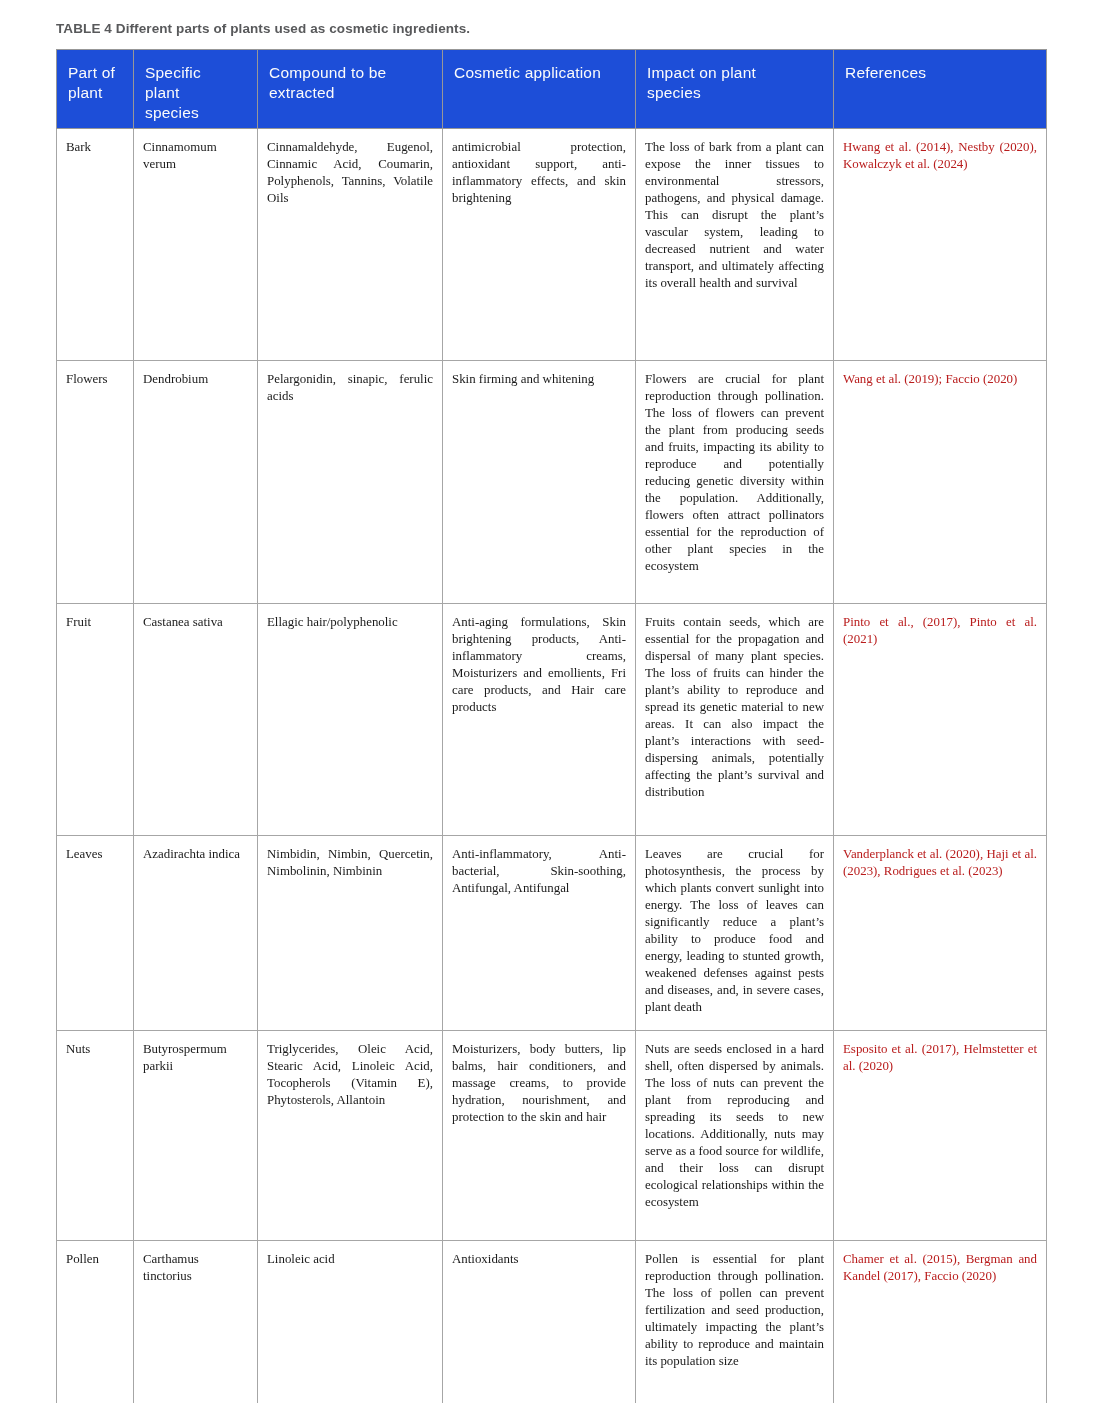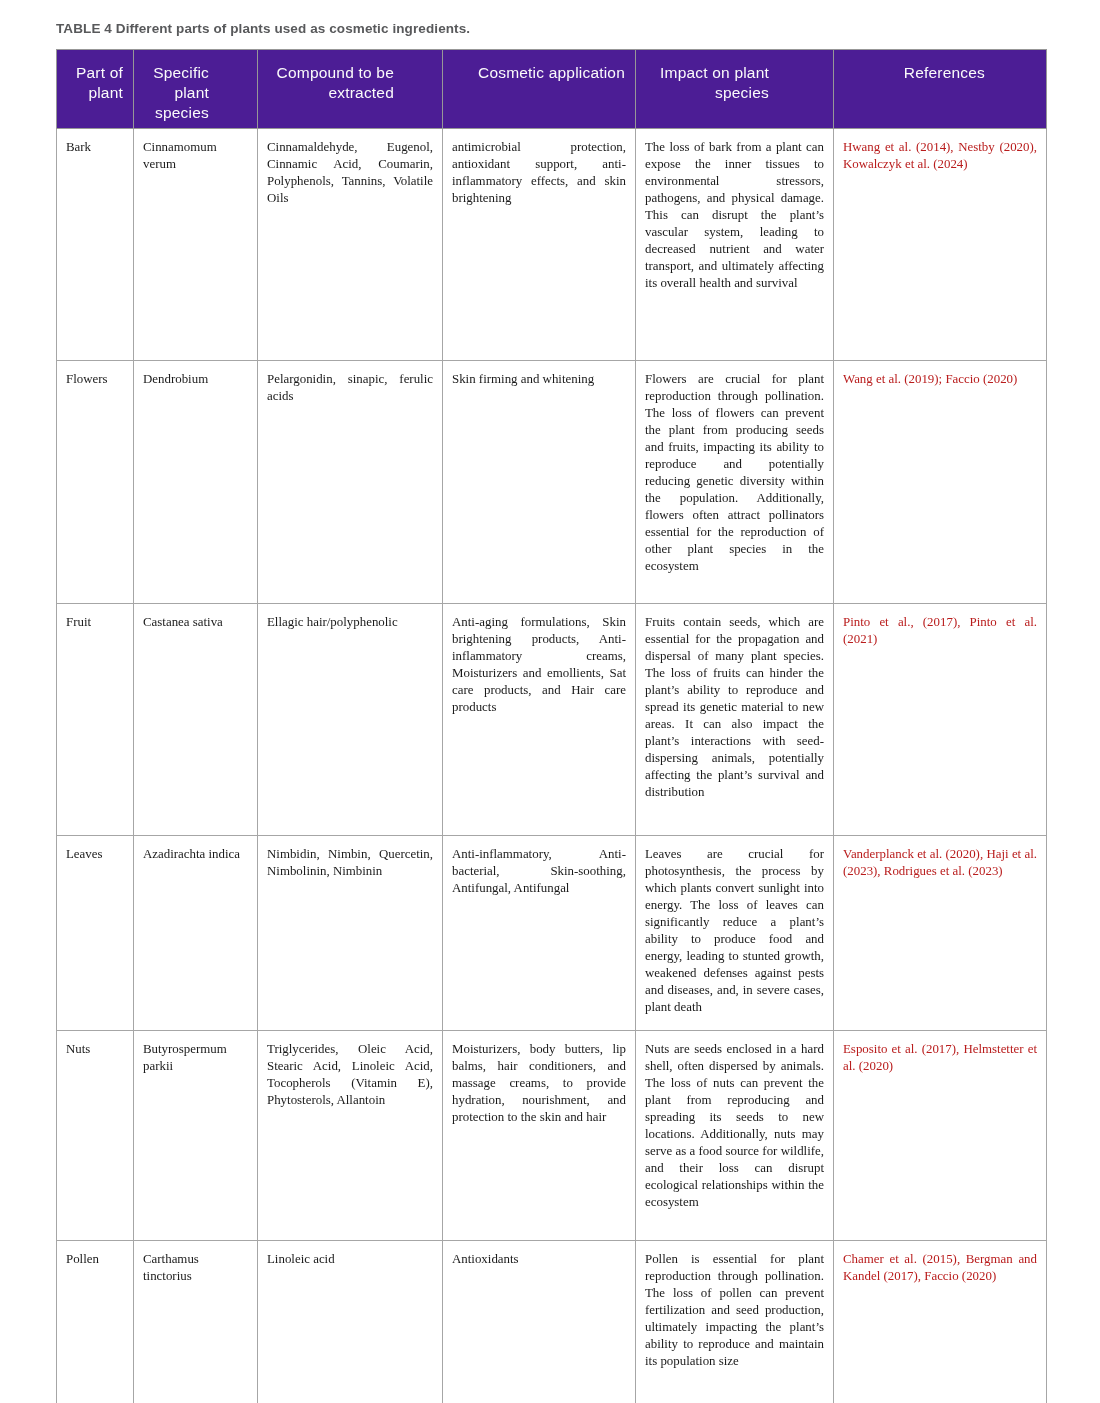--- a/index.html
+++ b/index.html
@@ -11,24 +11,24 @@
   .page{padding:21px 54px 0 56px;}
   .table-title{
     font-family:"Liberation Sans", sans-serif;
     font-weight:700;font-size:13.5px;color:#58595b;
     margin:0 0 13px 0;letter-spacing:.1px;
   }
   table{border-collapse:collapse;width:990px;table-layout:fixed;}
   col.c1{width:77px}col.c2{width:124px}col.c3{width:185px}
   col.c4{width:193px}col.c5{width:198px}col.c6{width:213px}
   thead th{
-    background:#4c1d95;color:#fbfbfb;
+    background:#1d4ed8;color:#fbfbfb;
     font-family:"Liberation Sans", sans-serif;font-weight:400;
     font-size:15.5px;line-height:1.28;letter-spacing:.2px;
-    text-align:right;vertical-align:top;
+    text-align:left;vertical-align:top;
     padding:13px 10px 6px 11px;
     border:1px solid #979797;
   }
   thead tr{height:73px;}
   th .hw{display:block;}
   .hw1{max-width:60px}.hw2{max-width:64px}.hw3{max-width:125px}
   .hw4{max-width:180px}.hw5{max-width:122px}.hw6{max-width:140px}
   tbody td{
     border:1px solid #a6a6a6;vertical-align:top;
     padding:10px 9px 8px 9px;
@@ -101,21 +101,21 @@
         <td>Pelargonidin, sinapic, ferulic acids</td>
         <td>Skin firming and whitening</td>
         <td>Flowers are crucial for plant reproduction through pollination. The loss of flowers can prevent the plant from producing seeds and fruits, impacting its ability to reproduce and potentially reducing genetic diversity within the population. Additionally, flowers often attract pollinators essential for the reproduction of other plant species in the ecosystem</td>
         <td class="refs"><span>Wang et al. (2019); Faccio (2020)</span></td>
       </tr>
 
       <tr class="r3">
         <td class="part">Fruit</td>
         <td class="species">Castanea sativa</td>
         <td>Ellagic hair/polyphenolic</td>
-        <td>Anti-aging formulations, Skin brightening products, Anti-inflammatory creams, Moisturizers and emollients, Sat care products, and Hair care products</td>
+        <td>Anti-aging formulations, Skin brightening products, Anti-inflammatory creams, Moisturizers and emollients, Fri care products, and Hair care products</td>
         <td>Fruits contain seeds, which are essential for the propagation and dispersal of many plant species. The loss of fruits can hinder the plant’s ability to reproduce and spread its genetic material to new areas. It can also impact the plant’s interactions with seed-dispersing animals, potentially affecting the plant’s survival and distribution</td>
         <td class="refs"><span>Pinto et al., (2017), Pinto et al. (2021)</span></td>
       </tr>
 
       <tr class="r4">
         <td class="part">Leaves</td>
         <td class="species">Azadirachta indica</td>
         <td>Nimbidin, Nimbin, Quercetin, Nimbolinin, Nimbinin</td>
         <td>Anti-inflammatory, Anti-bacterial, Skin-soothing, Antifungal, Antifungal</td>
         <td>Leaves are crucial for photosynthesis, the process by which plants convert sunlight into energy. The loss of leaves can significantly reduce a plant’s ability to produce food and energy, leading to stunted growth, weakened defenses against pests and diseases, and, in severe cases, plant death</td>

